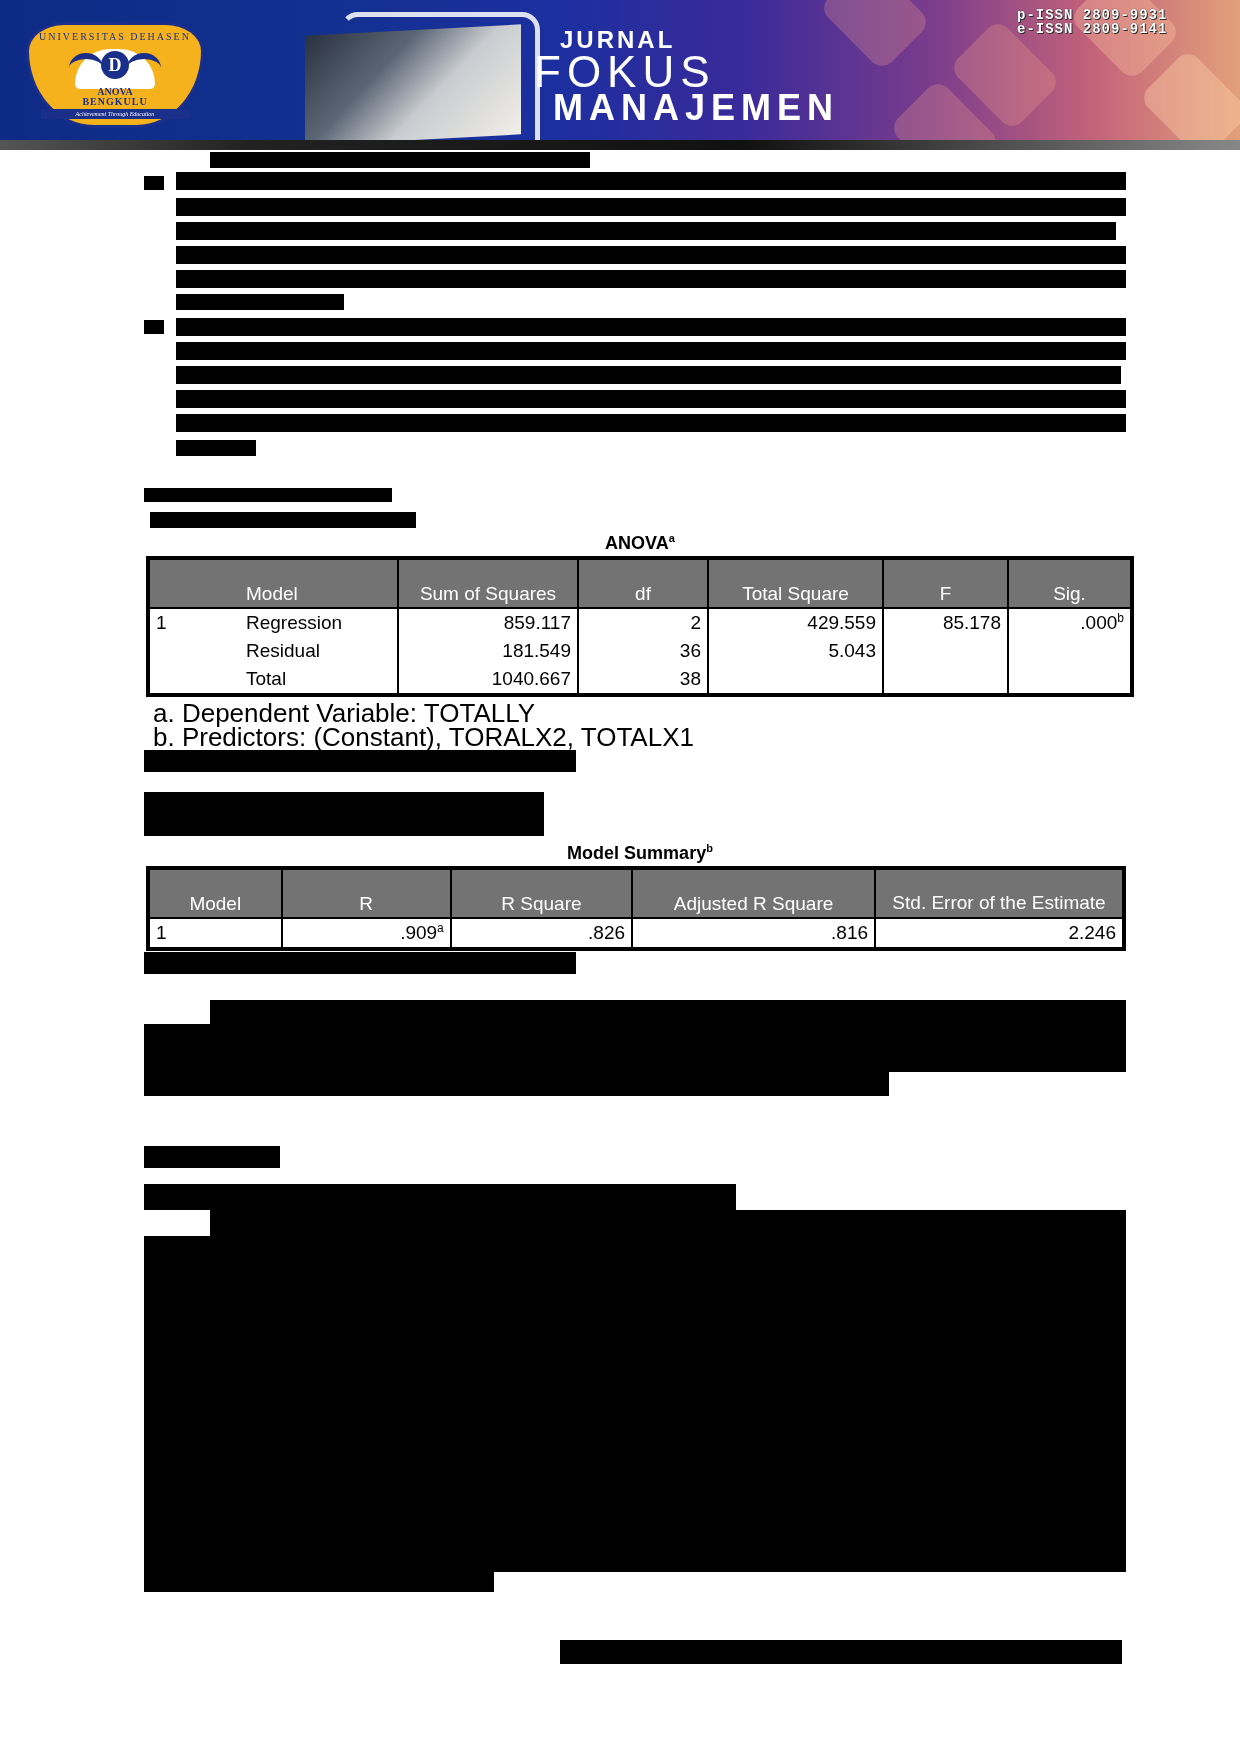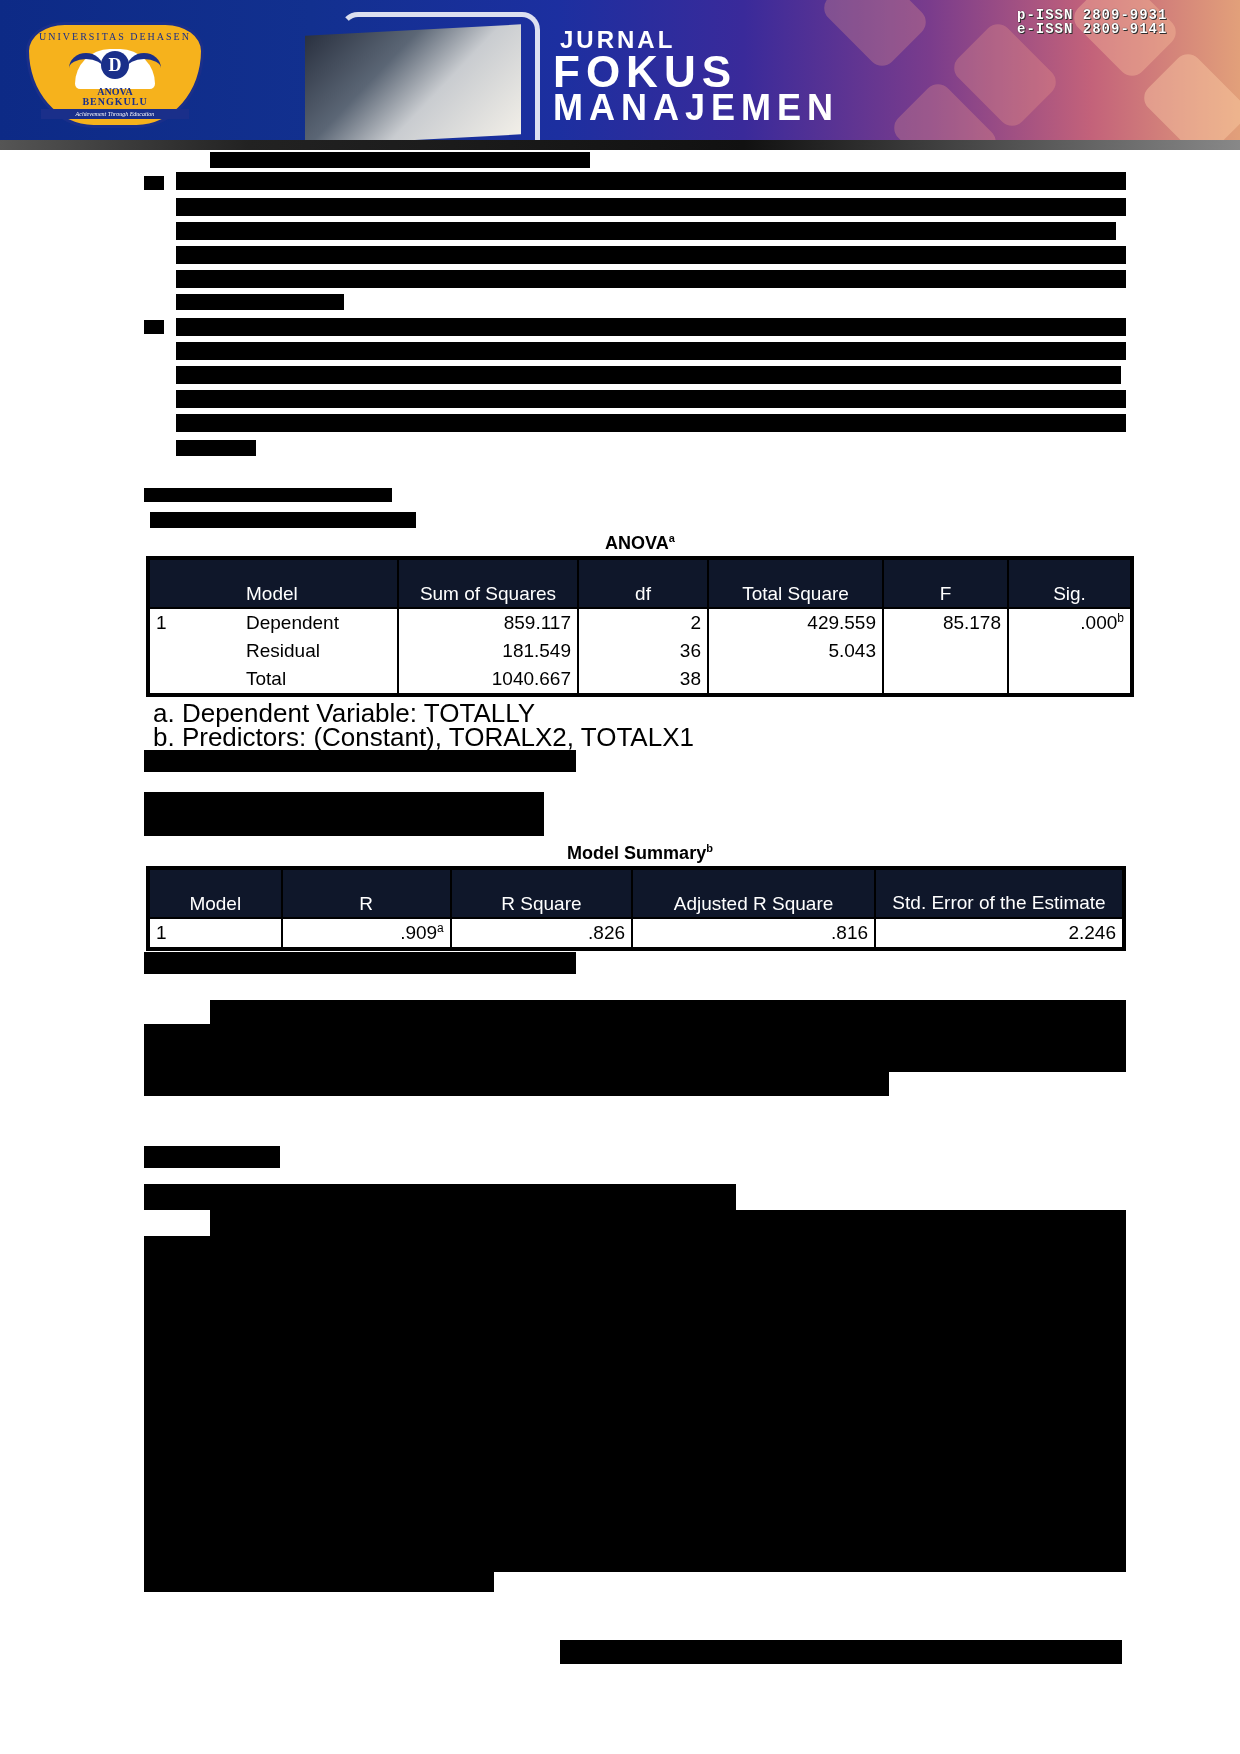--- a/index.html
+++ b/index.html
@@ -14,28 +14,28 @@
   .logo .book { position:absolute; left:46px; top:24px; width:80px; height:40px; background:#fff; border-radius:40px 40px 6px 6px; }
   .logo .dcirc { position:absolute; left:72px; top:26px; width:28px; height:28px; border-radius:50%; background:#1a2f8a; color:#fff; font-family:"Liberation Serif", serif; font-weight:bold; font-size:18px; line-height:28px; text-align:center; }
   .logo .wingl, .logo .wingr { position:absolute; top:28px; width:34px; height:24px; border-radius:50%; border-top:6px solid #1a2f8a; }
   .logo .wingl { left:40px; } .logo .wingr { left:98px; }
   .logo .name1, .logo .name2 { position:absolute; left:0; right:0; text-align:center; font-family:"Liberation Serif", serif; font-weight:bold; color:#1a2f8a; font-size:10px; line-height:10px; }
   .logo .name1 { top:62px; } .logo .name2 { top:72px; letter-spacing:1px; }
   .logo .ribbon { position:absolute; left:12px; right:12px; top:84px; height:10px; background:#1a2f8a; color:#fff; font-size:6px; line-height:10px; text-align:center; font-style:italic; font-family:"Liberation Serif", serif; }
   .photo { position:absolute; left:305px; top:30px; width:216px; height:110px; background:linear-gradient(135deg,#2a3140 0%,#5b6675 35%,#c9ccd0 60%,#f2efe8 100%); transform:skewY(-3deg); }
   .photo-frame { position:absolute; left:340px; top:12px; width:190px; height:136px; border:5px solid rgba(255,255,255,0.85); border-radius:18px; border-left-color:transparent; border-bottom-color:rgba(255,255,255,0.6); }
   .jt1 { position:absolute; left:560px; top:26px; font-weight:bold; font-size:24px; letter-spacing:3px; color:#ffffff; }
-  .jt2 { position:absolute; left:553px; top:50px; font-weight:bold; font-size:44px; letter-spacing:6px; color:#ffffff; line-height:44px; }
+  .jt2 { position:absolute; left:534px; top:50px; font-weight:normal; font-size:44px; letter-spacing:6px; color:#ffffff; line-height:44px; }
   .jt3 { position:absolute; left:553px; top:86px; font-weight:bold; font-size:36px; letter-spacing:6px; color:#ffffff; line-height:44px; }
   .issn { position:absolute; left:1017px; top:8px; font-family:"Liberation Mono", monospace; font-weight:bold; font-size:14px; line-height:14px; color:#fff; text-shadow:0 0 1px #000,1px 1px 0 #333; letter-spacing:1px; }
   .redact { position:absolute; background:#000; }
   .tbl-caption { position:absolute; font-weight:bold; font-size:18px; text-align:center; }
   .tbl-caption sup { font-size:11px; }
   table.spss { position:absolute; border-collapse:collapse; font-size:19px; border:4px solid #000; }
-  table.spss th { background:#0f172a; color:#fff; font-weight:normal; vertical-align:bottom; border:2px solid #000; padding:0 6px 2px 6px; }
+  table.spss th { background:#737373; color:#fff; font-weight:normal; vertical-align:bottom; border:2px solid #000; padding:0 6px 2px 6px; }
   table.spss td { border-left:2px solid #000; border-right:2px solid #000; padding:0 6px; height:28px; }
   table.spss td.num { text-align:right; }
   table.spss sup { font-size:12px; }
   table.spss tr.last td { border-bottom:2px solid #000; }
   .note { position:absolute; font-size:26px; left:153px; }
 </style>
 </head>
 <body>
 
 <div class="banner">
@@ -101,21 +101,21 @@
   <tbody>
       <tr style="height:50px;">
     <th style="text-align:left;padding-left:96px;">Model</th>
     <th>Sum of Squares</th>
     <th>df</th>
     <th>Total Square</th>
     <th>F</th>
     <th>Sig.</th>
   </tr>
   <tr>
-    <td><span style="display:inline-block;width:90px;">1</span><span>Dependent</span></td>
+    <td><span style="display:inline-block;width:90px;">1</span><span>Regression</span></td>
     <td class="num">859.117</td>
     <td class="num">2</td>
     <td class="num">429.559</td>
     <td class="num">85.178</td>
     <td class="num"><span>.000</span><sup>b</sup></td>
   </tr>
   <tr>
     <td><span style="display:inline-block;width:90px;"></span><span>Residual</span></td>
     <td class="num">181.549</td>
     <td class="num">36</td>

